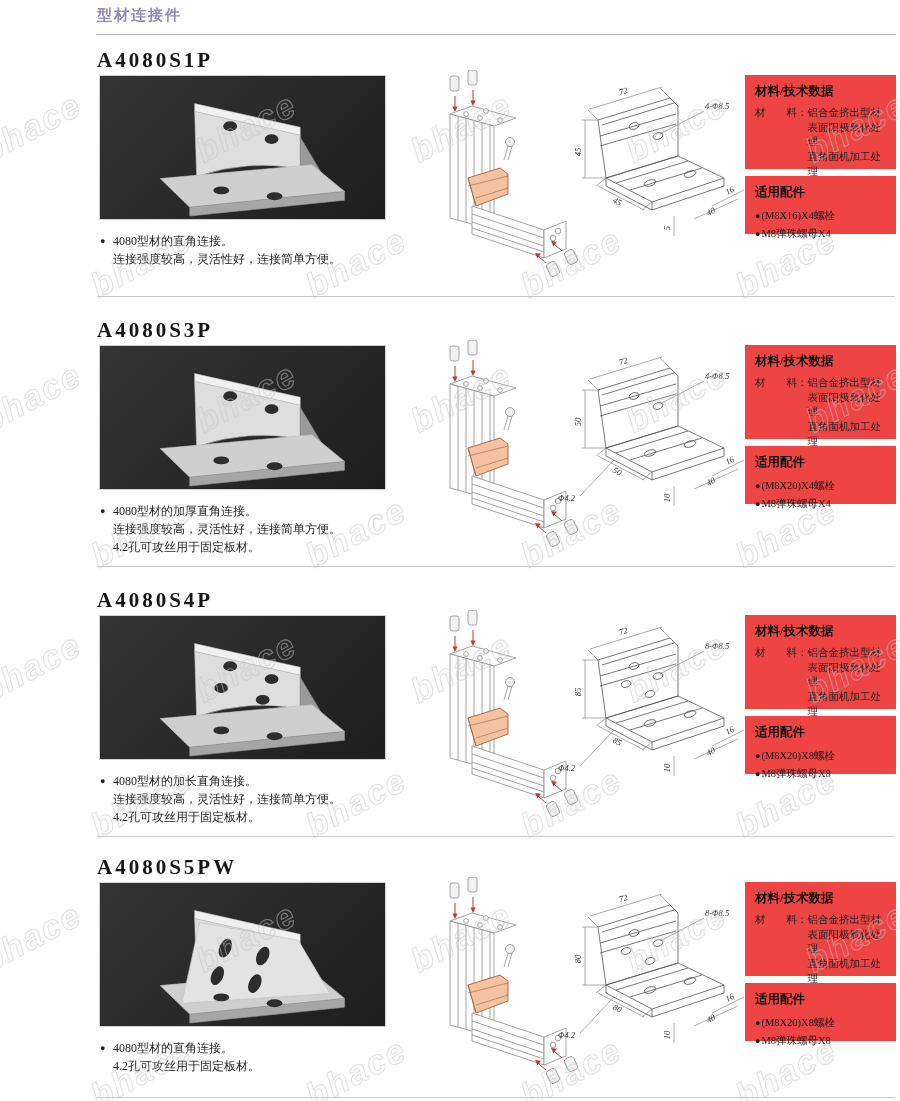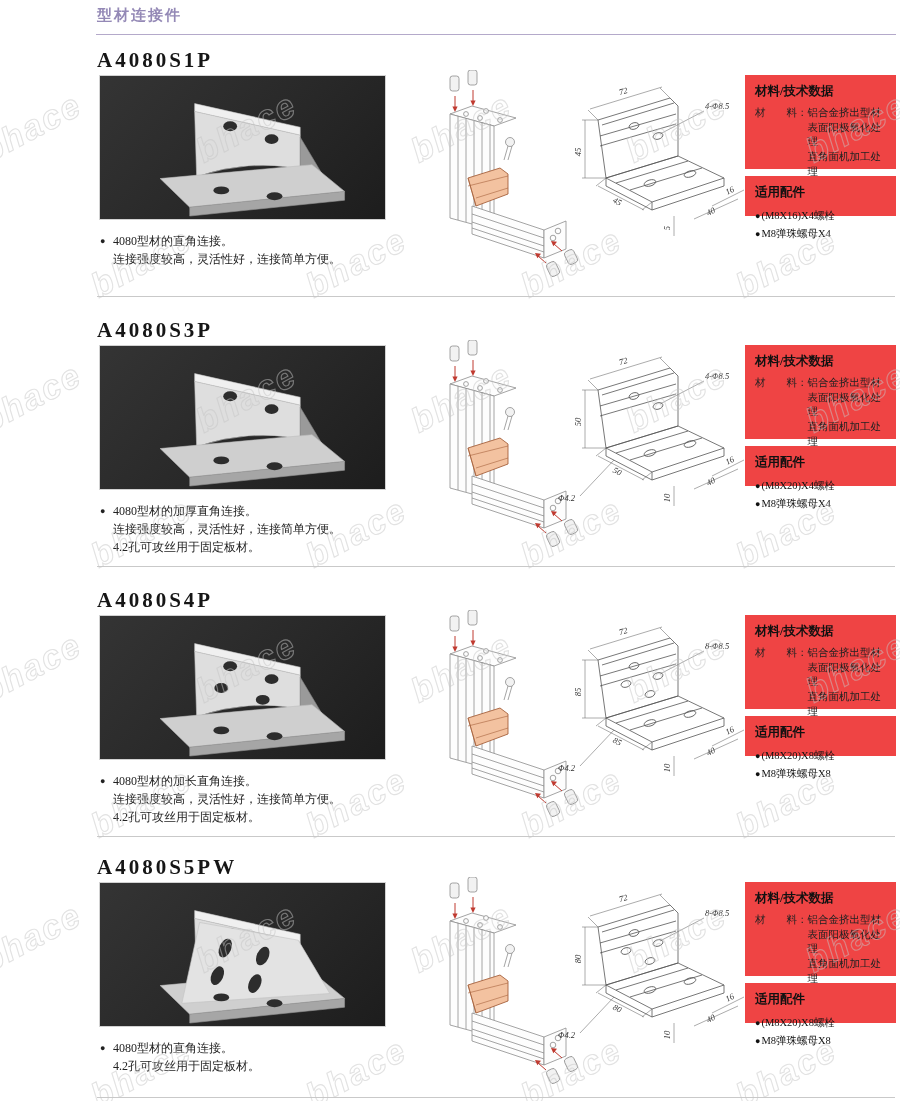--- a/index.html
+++ b/index.html
@@ -40,21 +40,21 @@
   .desc .cont { padding-left:13px;font-family:Liberation Serif, serif; }
   .assembly { position:absolute; left:394px; top:22px; width:192px; height:218px; }
   .dimension { position:absolute; left:554px; top:30px; width:194px; height:182px; }
   .assembly svg, .dimension svg { display:block; width:100%; height:100%; }
   
   .spec-box {
     position:absolute; left:745px; width:151px; background:#ef4444;
     padding:8px 9px 8px 10px;
   }
   .spec-main { top:27px; height:94px; }
-  .spec-acc  { top:128px; height:40px; }
+  .spec-acc  { top:128px; height:58px; }
   .spec-header { font-size:12.5px; font-weight:bold; color:#111; margin-bottom:6px; }
   .mat-row { display:flex; font-size:10.5px; }
   .mat-label { font-weight:normal; white-space:nowrap; }
   .mat-lines div { line-height:1.4; color:#222; }
   .weight-row { display:flex; font-size:10.5px; margin-top:5px; }
   .weight-label { font-weight:bold; white-space:nowrap; }
   .weight-value { margin-left:2px; }
   .acc-item { font-size:10.5px; line-height:1.7; color:#111; }
   .acc-item .b { font-size:9px; margin-right:1px; }
   

